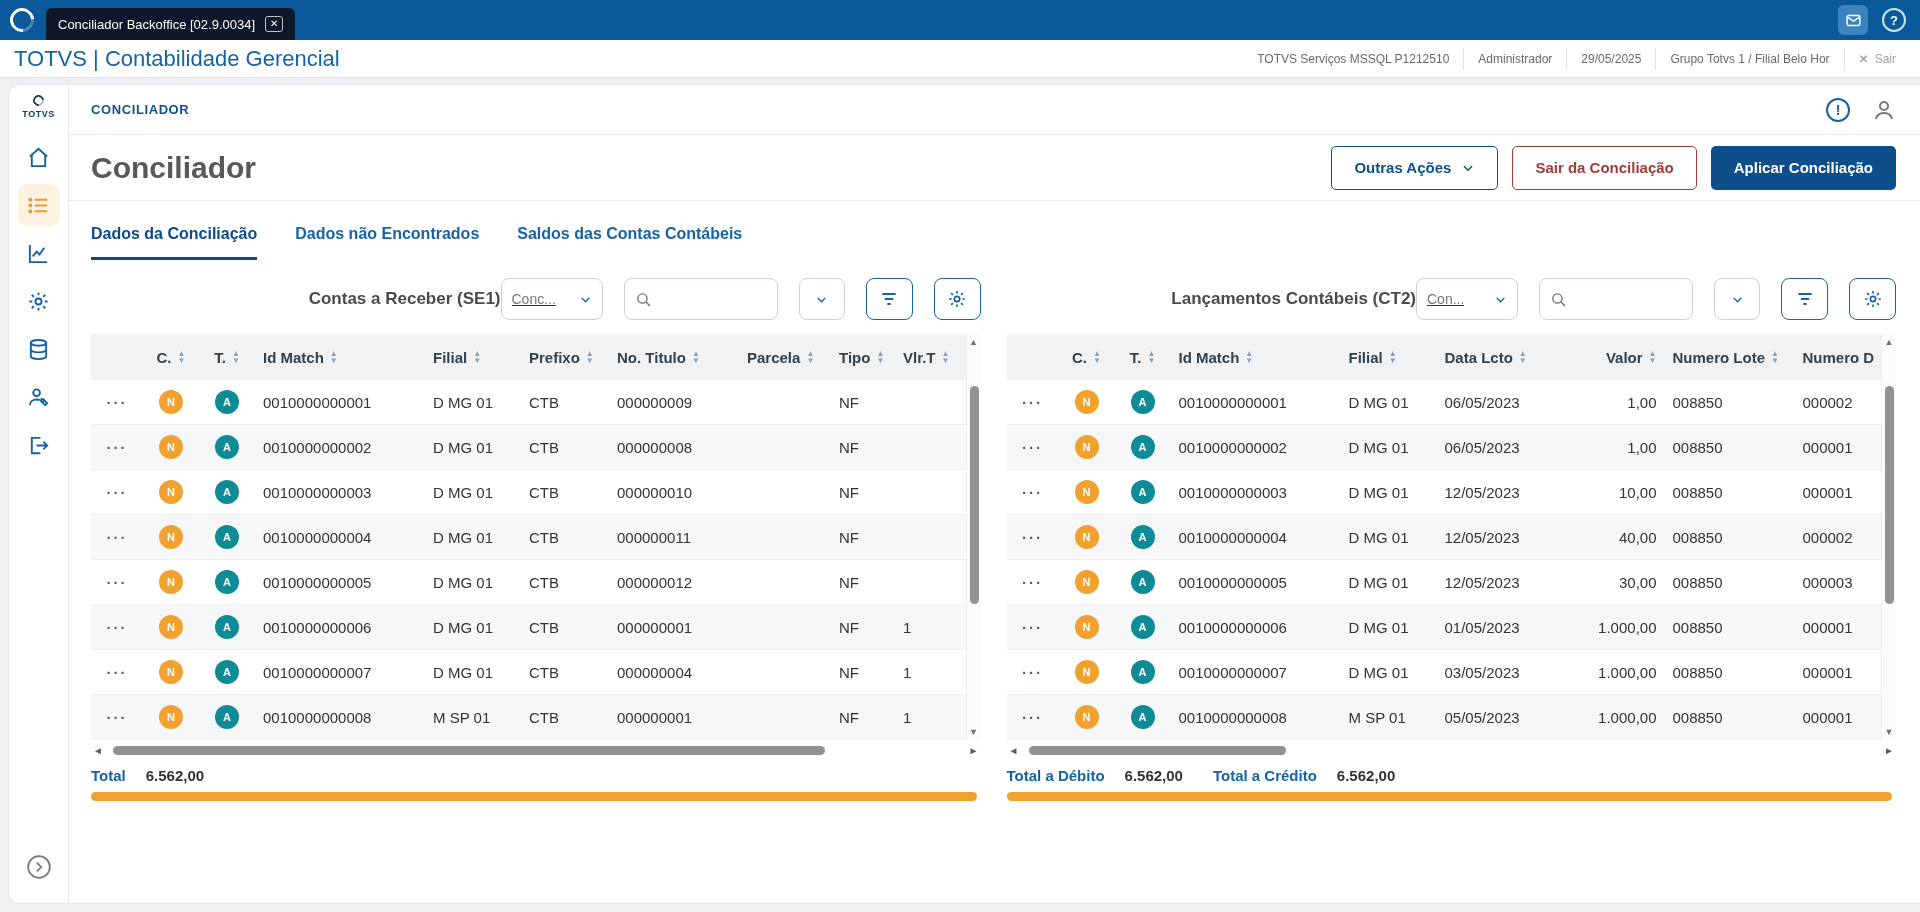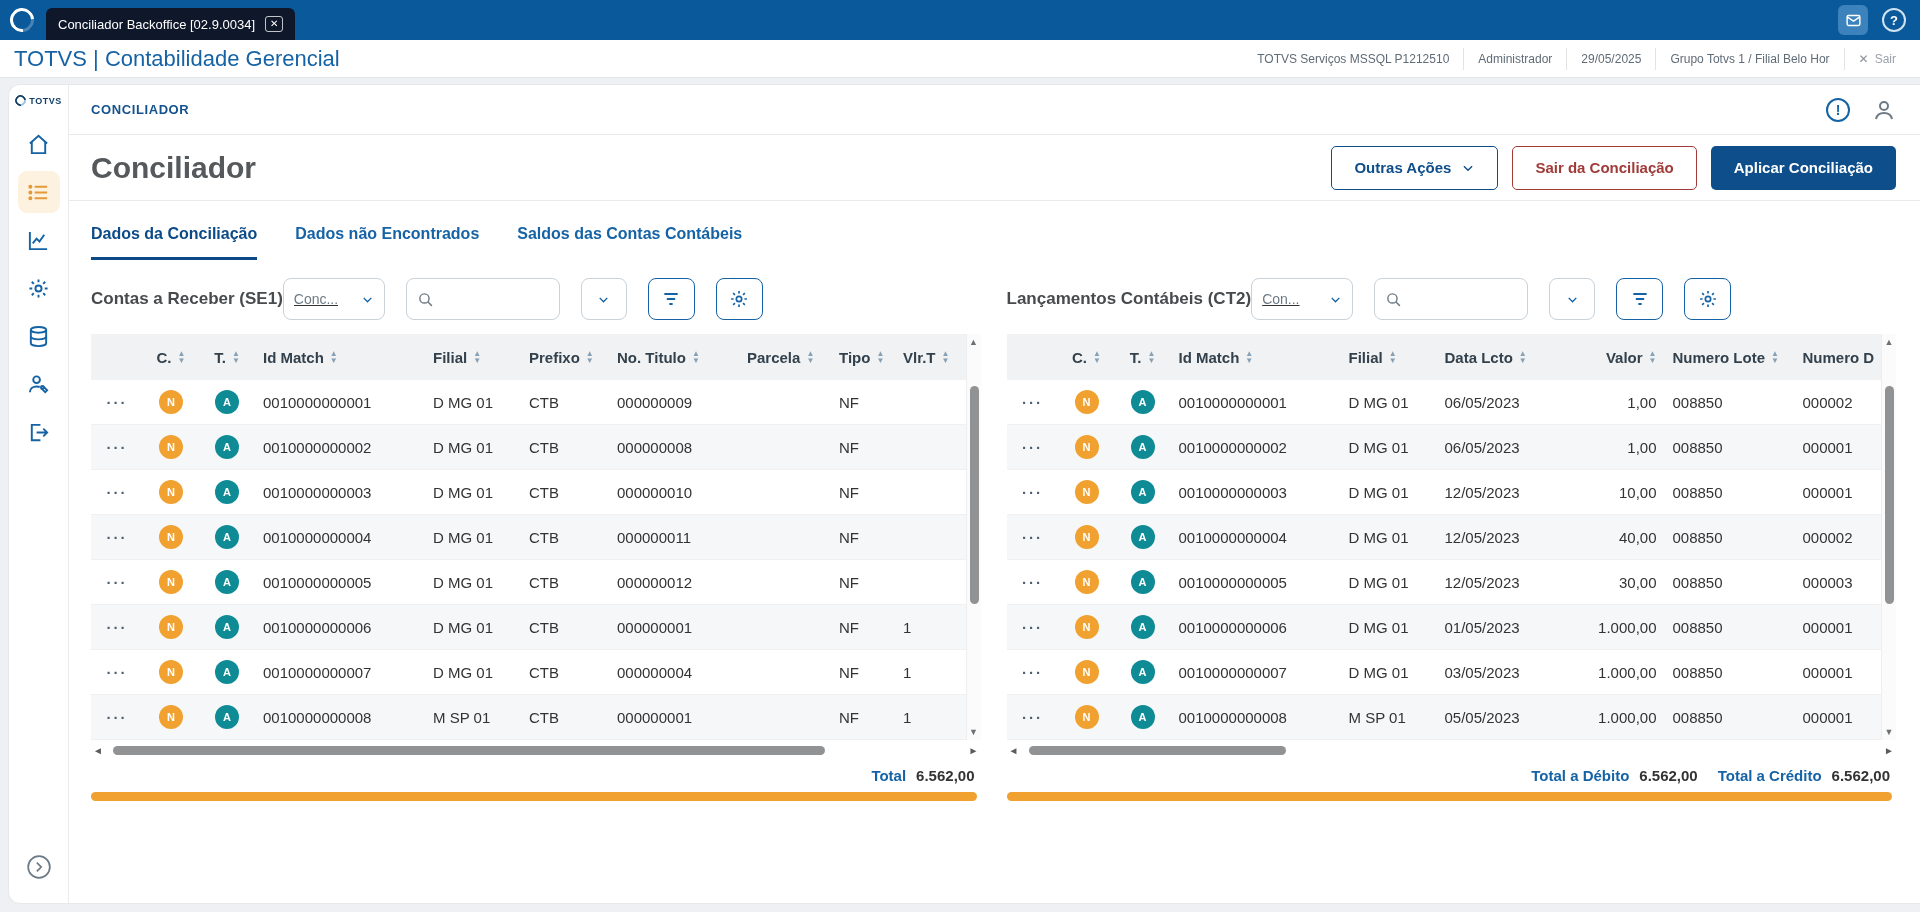--- a/index.html
+++ b/index.html
@@ -33,21 +33,21 @@
   .meta > div:first-child { border-left: none; }
   .meta .exit { color: #9aa2aa; }
   .meta .exit .x { color: #8a9096; font-size: 12px; }
 
   
   .app { height: 834px; padding: 6px 0 8px 8px; }
   .shell { display: flex; height: 100%; background: #fff; border: 1px solid #e6e8ea; border-right: none; border-radius: 12px 0 0 12px; overflow: hidden; }
 
   
   .sidebar { width: 60px; border-right: 1px solid #e9ebed; display: flex; flex-direction: column; align-items: center; padding: 10px 0 12px; flex-shrink: 0; }
-  .side-logo { display: flex; align-items: center; gap: 3px; margin-bottom: 14px; }
+  .side-logo { display: flex; align-items: center; gap: 3px; margin-bottom: 14px; flex-direction: column; }
   .side-logo .ring { width: 11px; height: 11px; border-radius: 50%; border: 2.5px solid #123f66; border-right-color: #9ec2e0; transform: rotate(40deg); }
   .side-logo .word { font-size: 9px; font-weight: bold; color: #123f66; letter-spacing: .5px; }
   .side-item { width: 42px; height: 42px; margin: 3px 0; border-radius: 9px; display: flex; align-items: center; justify-content: center;
     color: var(--accent); cursor: pointer; }
   .side-item svg { width: 23px; height: 23px; }
   .side-item.active { background: #fdf1e0; color: #e49a36; }
   .side-expand { margin-top: auto; color: #6c7a86; }
   .side-expand svg { width: 26px; height: 26px; }
 
   
@@ -74,21 +74,21 @@
   .collapse-title { font-size: 15px; font-weight: bold; color: var(--accent); }
   .collapse-chev { margin-left: auto; color: var(--accent); cursor: pointer; } .collapse-chev svg { width: 18px; height: 18px; }
 
   .tabs { display: flex; gap: 38px; padding: 24px 24px 0 22px; }
   .tab { font-size: 16px; font-weight: bold; color: var(--accent); padding-bottom: 14px; border-bottom: 3px solid transparent; cursor: pointer; }
   .tab.active { color: #0c4a87; border-bottom-color: #0c4a87; }
 
   
   .panels { flex: 1; display: grid; grid-template-columns: 1fr 1fr; gap: 26px; padding: 16px 24px 0 22px; min-height: 0; }
   .panel { display: flex; flex-direction: column; min-width: 0; }
-  .panel-head { display: flex; align-items: center; justify-content: flex-start; margin-bottom: 12px; height: 46px; }
+  .panel-head { display: flex; align-items: center; justify-content: flex-end; margin-bottom: 12px; height: 46px; }
   .panel-title { font-size: 17px; font-weight: bold; color: #474b4e; white-space: nowrap; }
   .panel-controls { display: flex; align-items: center; gap: 21px; text-decoration: underline; }
   .select, .caretbox, .searchbox { height: 42px; border: 1px solid #c9d2d8; border-radius: 8px; background: #fff; display: flex; align-items: center; }
   .select { width: 102px; padding: 0 10px; justify-content: space-between; cursor: pointer; }
   .select .sel-val { font-size: 14px; color: #6d7a85; overflow: hidden; white-space: nowrap; }
   .select .chev, .caretbox .chev { color: var(--accent); } .chev svg { width: 13px; height: 13px; }
   .searchbox { width: 154px; padding: 0 10px; gap: 8px; }
   .searchbox .mag { color: #6d7a85; } .searchbox .mag svg { width: 17px; height: 17px; }
   .searchbox input { border: none; outline: none; flex: 1; min-width: 0; font-size: 14px; font-family: inherit; color: #333; background: transparent; }
   .caretbox { width: 46px; justify-content: center; cursor: pointer; }
@@ -133,21 +133,21 @@
   .varrow { position: absolute; left: 0; right: 0; text-align: center; font-size: 9px; color: #6d7073; }
   .varrow.up { top: 3px; } .varrow.down { bottom: 3px; }
   .hscroll { position: relative; height: 16px; margin-top: 3px; }
   .harrow { position: absolute; top: 2px; font-size: 10px; color: #5a5d60; cursor: pointer; }
   .harrow.left { left: 2px; } .harrow.right { right: 2px; }
   .hthumb { position: absolute; top: 3px; height: 9px; border-radius: 5px; background: #909294; left: 22px; cursor: pointer; }
   .panel-left .hthumb { width: 80%; }
   .panel-right .hthumb { width: 29%; }
 
   
-  .totals { display: flex; justify-content: flex-end; align-items: center; gap: 10px; margin-top: 8px; padding-right: 6px;
+  .totals { display: flex; justify-content: flex-start; align-items: center; gap: 20px; margin-top: 8px; padding-right: 6px;
     font-size: 15px; font-weight: bold; }
   .totals .tlabel { color: var(--accent); }
   .totals .tvalue { color: #333; margin-right: 10px; }
   .totals .tvalue:last-child { margin-right: 0; }
   .orange-bar { height: 9px; border-radius: 5px; background: var(--orange); margin: 8px 4px 0 0; }
 </style>
 </head>
 <body>
 
 <header class="topbar">

